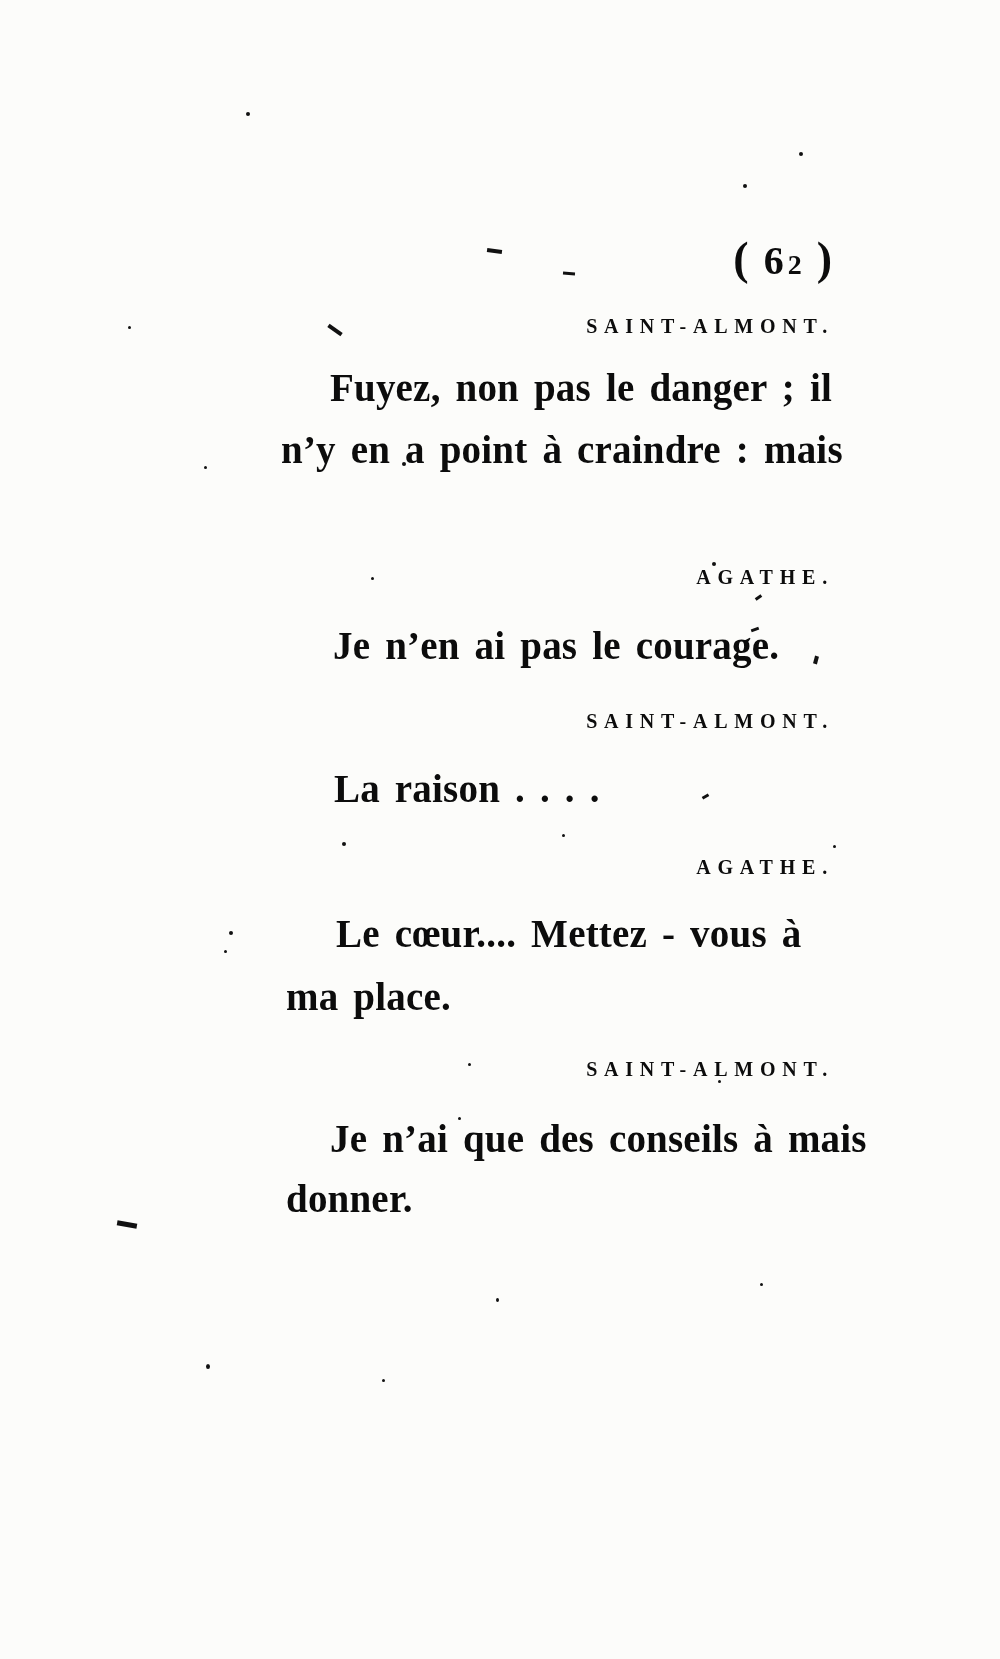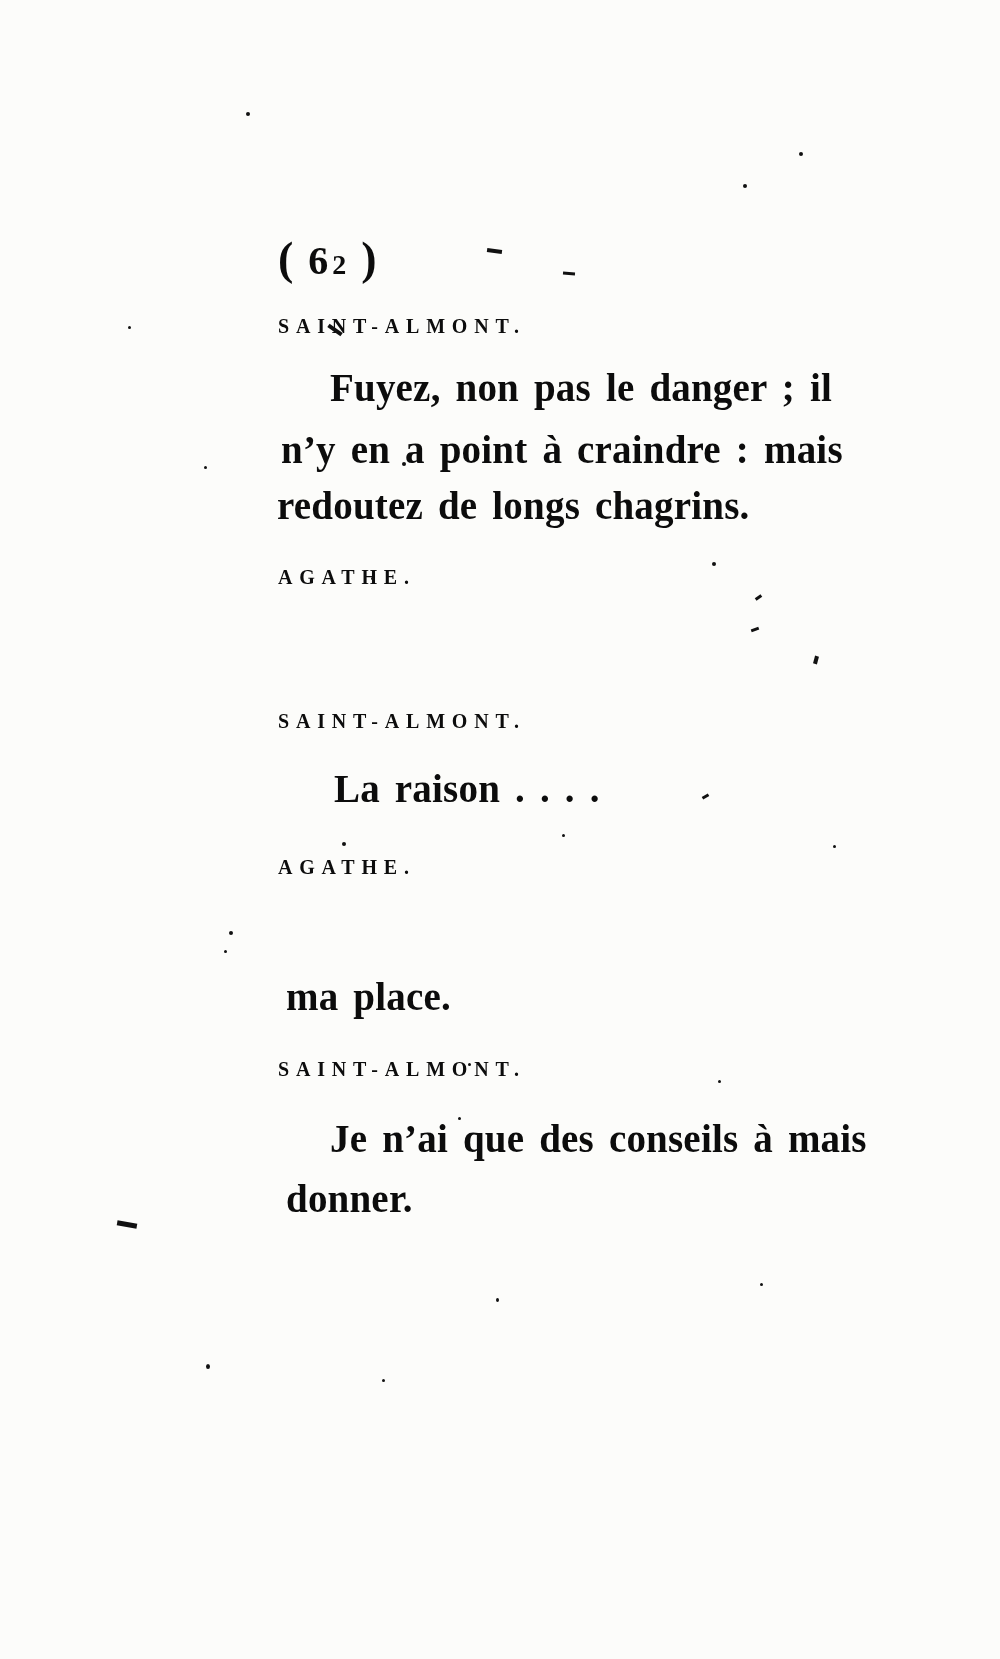--- a/index.html
+++ b/index.html
@@ -14,21 +14,21 @@
     width: 1000px;
     height: 1659px;
     background: var(--bg);
     color: var(--ink);
     overflow: hidden;
   }
   .center-col {
     position: absolute;
     left: 278px;
     width: 556px;
-    text-align: left;
+    text-align: right;
   }
   .page-header {
     font-weight: 700;
     white-space: nowrap;
     letter-spacing: 2px;
   }
   .paren { font-size: 46px; }
   .paren.open { margin-right: 13px; }
   .paren.close { margin-left: 13px; }
   .digit-large { font-size: 40px; }
@@ -59,28 +59,29 @@
 
 <div class="page">
 
   <div class="center-col page-header" style="top:232px">
     <span class="paren open">(</span><span class="digit-large">6</span><span class="digit-small">2</span><span class="paren close">)</span>
   </div>
 
   <div class="center-col speaker" style="top:315px">SAINT-ALMONT.</div>
   <div class="bodyline" style="top:368px;left:330px">Fuyez, non pas le danger ; il</div>
   <div class="bodyline" style="top:430px;left:281px">n’y en a point à craindre : mais</div>
-  <div class="bodyline" style="top:486px;left:277px">redoutez de longs chagrins.</div>
 
   <div class="center-col speaker" style="top:566px">AGATHE.</div>
+  <div class="bodyline" style="top:626px;left:333px">Je n’en ai pas le courage.</div>
 
   <div class="center-col speaker" style="top:710px">SAINT-ALMONT.</div>
   <div class="bodyline" style="top:769px;left:334px">La raison . . . .</div>
 
   <div class="center-col speaker" style="top:856px">AGATHE.</div>
+  <div class="bodyline" style="top:914px;left:336px">Le cœur.... Mettez - vous à</div>
   <div class="bodyline" style="top:977px;left:286px">ma place.</div>
 
   <div class="center-col speaker" style="top:1058px">SAINT-ALMONT.</div>
   <div class="bodyline" style="top:1119px;left:330px">Je n’ai que des conseils à mais</div>
   <div class="bodyline" style="top:1179px;left:286px">donner.</div>
 
   <div class="speck dot" style="left:246px;top:112px;width:4px;height:4px"></div>
   <div class="speck dot" style="left:799px;top:152px;width:4px;height:4px"></div>
   <div class="speck dot" style="left:743px;top:184px;width:4px;height:4px"></div>
   <div class="speck" style="left:487px;top:249px;width:15px;height:4px;transform:rotate(8deg)"></div>

